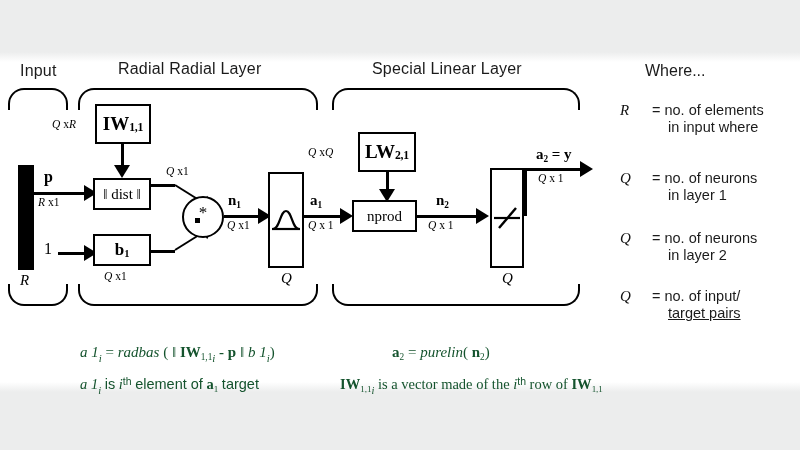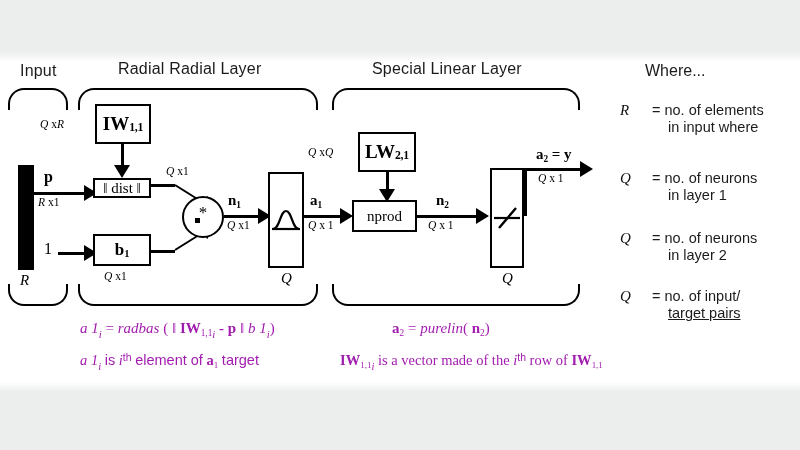--- a/index.html
+++ b/index.html
@@ -76,21 +76,21 @@
   .brace{position:absolute;box-sizing:border-box;
     border:2.5px solid #000;border-top:none;
     border-radius:0 0 16px 16px;}
   .brace-top{position:absolute;box-sizing:border-box;
     border:2.5px solid #000;border-bottom:none;
     border-radius:16px 16px 0 0;}
   .where-sym{position:absolute;font-family:"Liberation Serif",serif;font-style:italic;font-size:15px;}
   .where-txt{position:absolute;font-size:14.5px;color:#1b1b1b;line-height:17px;}
 
   
-  .eq{position:absolute;white-space:nowrap;font-family:"Liberation Serif",serif;color:#a21caf;font-size:15px;}
+  .eq{position:absolute;white-space:nowrap;font-family:"Liberation Serif",serif;color:#14532d;font-size:15px;margin-top:24px;}
   .eq .it{font-style:italic;}
   .eq .bd{font-weight:bold;}
   .eq .sb{font-size:.62em;position:relative;top:.30em;}
   .eq .isub{font-style:italic;font-size:.72em;position:relative;top:.5em;}
   .eq .sup{font-size:.72em;position:relative;top:-.42em;}
   .eq .sans{font-family:"Liberation Sans",sans-serif;}
 </style>
 </head>
 <body>
 
@@ -121,25 +121,25 @@
   <div class="dim" style="left:38px;top:196px;"><span class="it">R</span> x1</div>
 
   <div class="lbl" style="left:44px;top:240px;font-size:16px;">1</div>
   <div class="ln h" style="left:58px;top:252px;width:28px;"></div>
   <div class="arrowR" style="left:84px;top:245px;"></div>
 
   <div class="box bold" style="left:95px;top:104px;width:56px;height:40px;font-size:19px;">
     <span>IW</span>
       <span class="sub">1,1</span>
   </div>
-  <div class="dim" style="left:40px;top:118px;"><span class="it">Q</span> x<span class="it">R</span></div>
+  <div class="dim" style="left:52px;top:118px;"><span class="it">Q</span> x<span class="it">R</span></div>
   <div class="ln v" style="left:121px;top:144px;height:24px;"></div>
   <div class="arrowD" style="left:114px;top:165px;"></div>
 
-  <div class="box" style="left:93px;top:178px;width:58px;height:20px;font-size:15px;">
+  <div class="box" style="left:93px;top:178px;width:58px;height:32px;font-size:15px;">
     <span>‖ dist ‖</span>
   </div>
 
   <div class="box bold" style="left:93px;top:234px;width:58px;height:32px;font-size:17px;">
     <span>b</span>
       <span class="sub">1</span>
   </div>
   <div class="dim" style="left:104px;top:270px;"><span class="it">Q</span> x1</div>
 
   <div class="ln h" style="left:151px;top:184px;width:24px;"></div>

